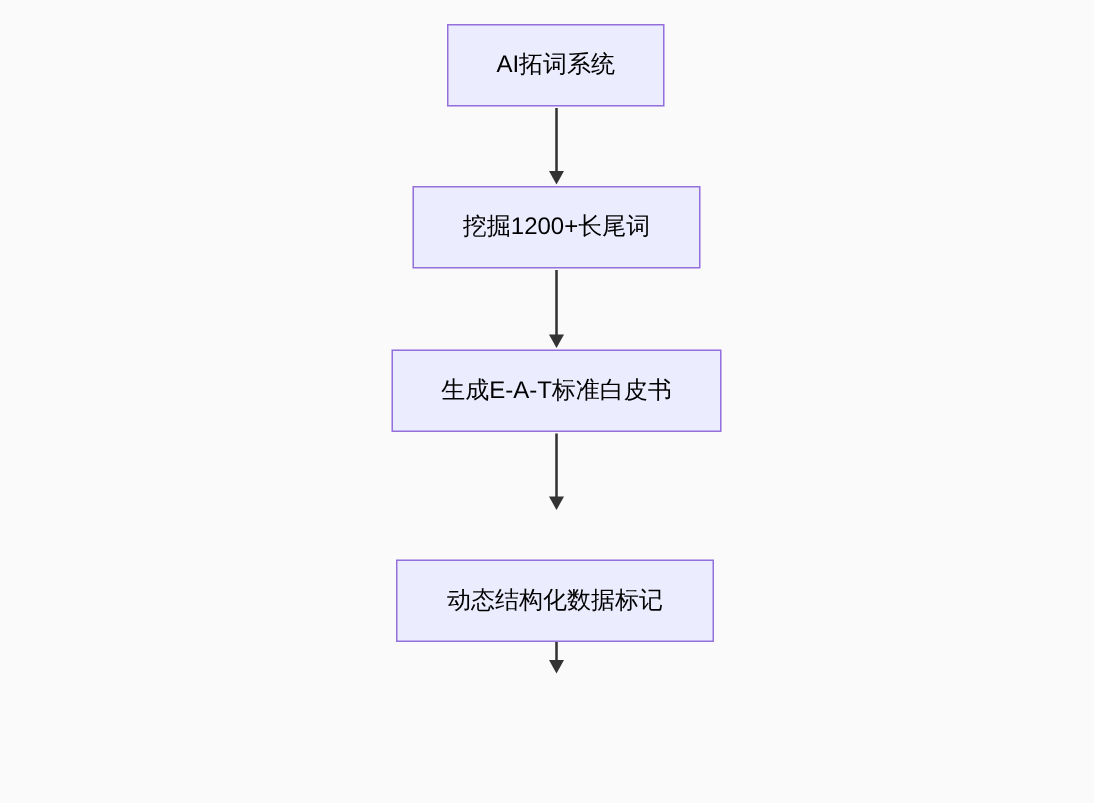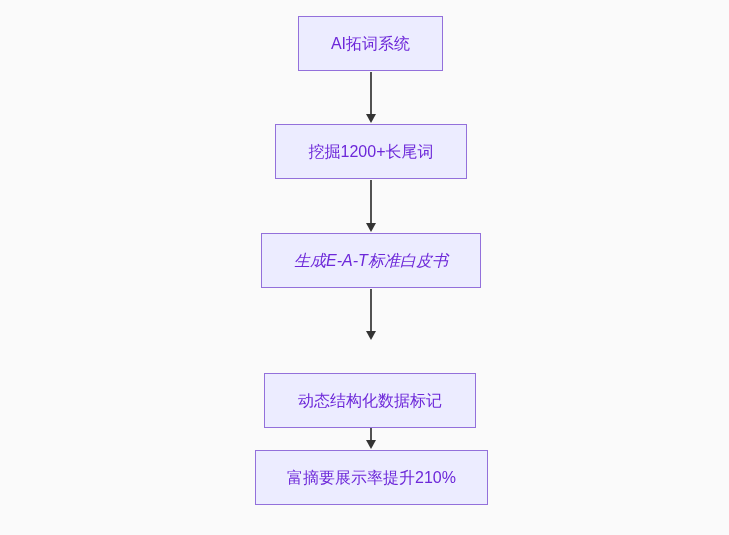--- a/index.html
+++ b/index.html
@@ -13,21 +13,21 @@
     height: 535px;
     background: #fafafa;
     overflow: hidden;
     font-family: "Liberation Sans", "DejaVu Sans", sans-serif;
   }
   .node {
     position: absolute;
     box-sizing: border-box;
     background: #ECECFF;
     border: 1.3px solid #9370DB;
-    color: #6d28d9;
+    color: #000000;
     font-size: 16px;
     line-height: 1.2;
     display: flex;
     align-items: center;
     justify-content: center;
     text-align: center;
     white-space: nowrap;
   }
   #edges {
     position: absolute;
@@ -63,25 +63,22 @@
   </svg>
 
   <div class="node" style="left:298px; top:16px; width:145px; height:55px;">
     <span>AI拓词系统</span>
   </div>
 
   <div class="node" style="left:275px; top:124px; width:192px; height:55px;">
     <span>挖掘1200+长尾词</span>
   </div>
 
-  <div class="node" style="left:261px; top:233px; width:220px; height:55px;font-style:italic;">
+  <div class="node" style="left:261px; top:233px; width:220px; height:55px;">
     <span>生成E-A-T标准白皮书</span>
   </div>
 
   <div class="node" style="left:264px; top:341px; width:212px; height:55px;margin-top:32px;">
     <span>动态结构化数据标记</span>
   </div>
 
-  <div class="node" style="left:255px; top:450px; width:233px; height:55px;">
-    <span>富摘要展示率提升210%</span>
-  </div>
 
 </div>
 
 </body></html>

